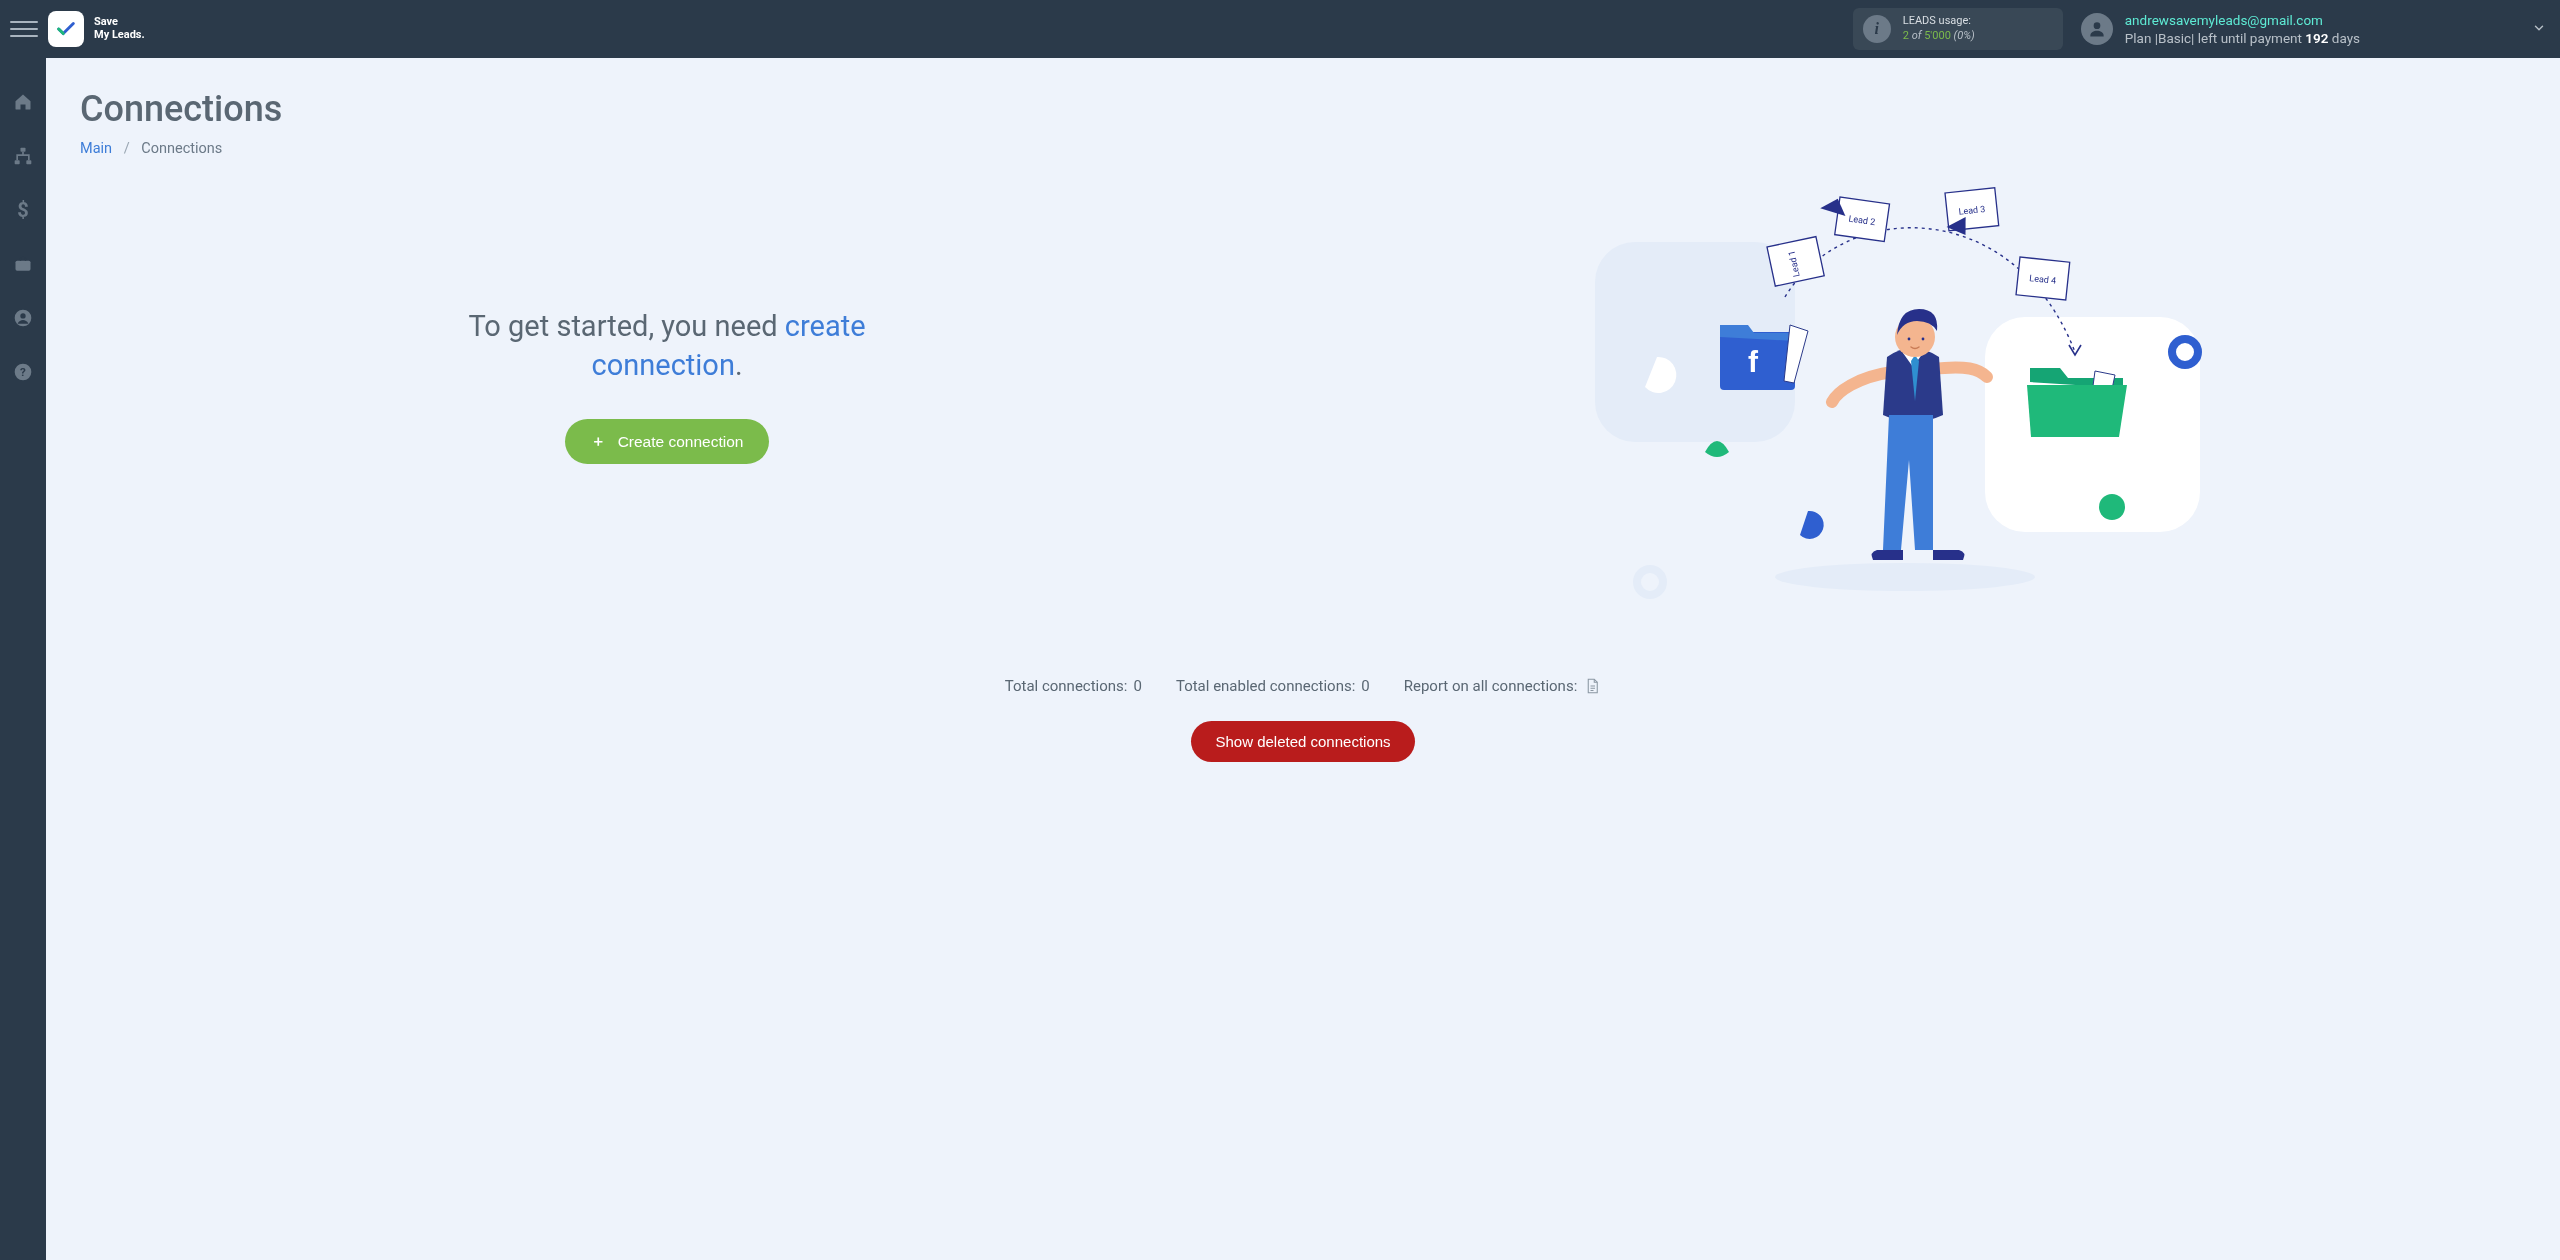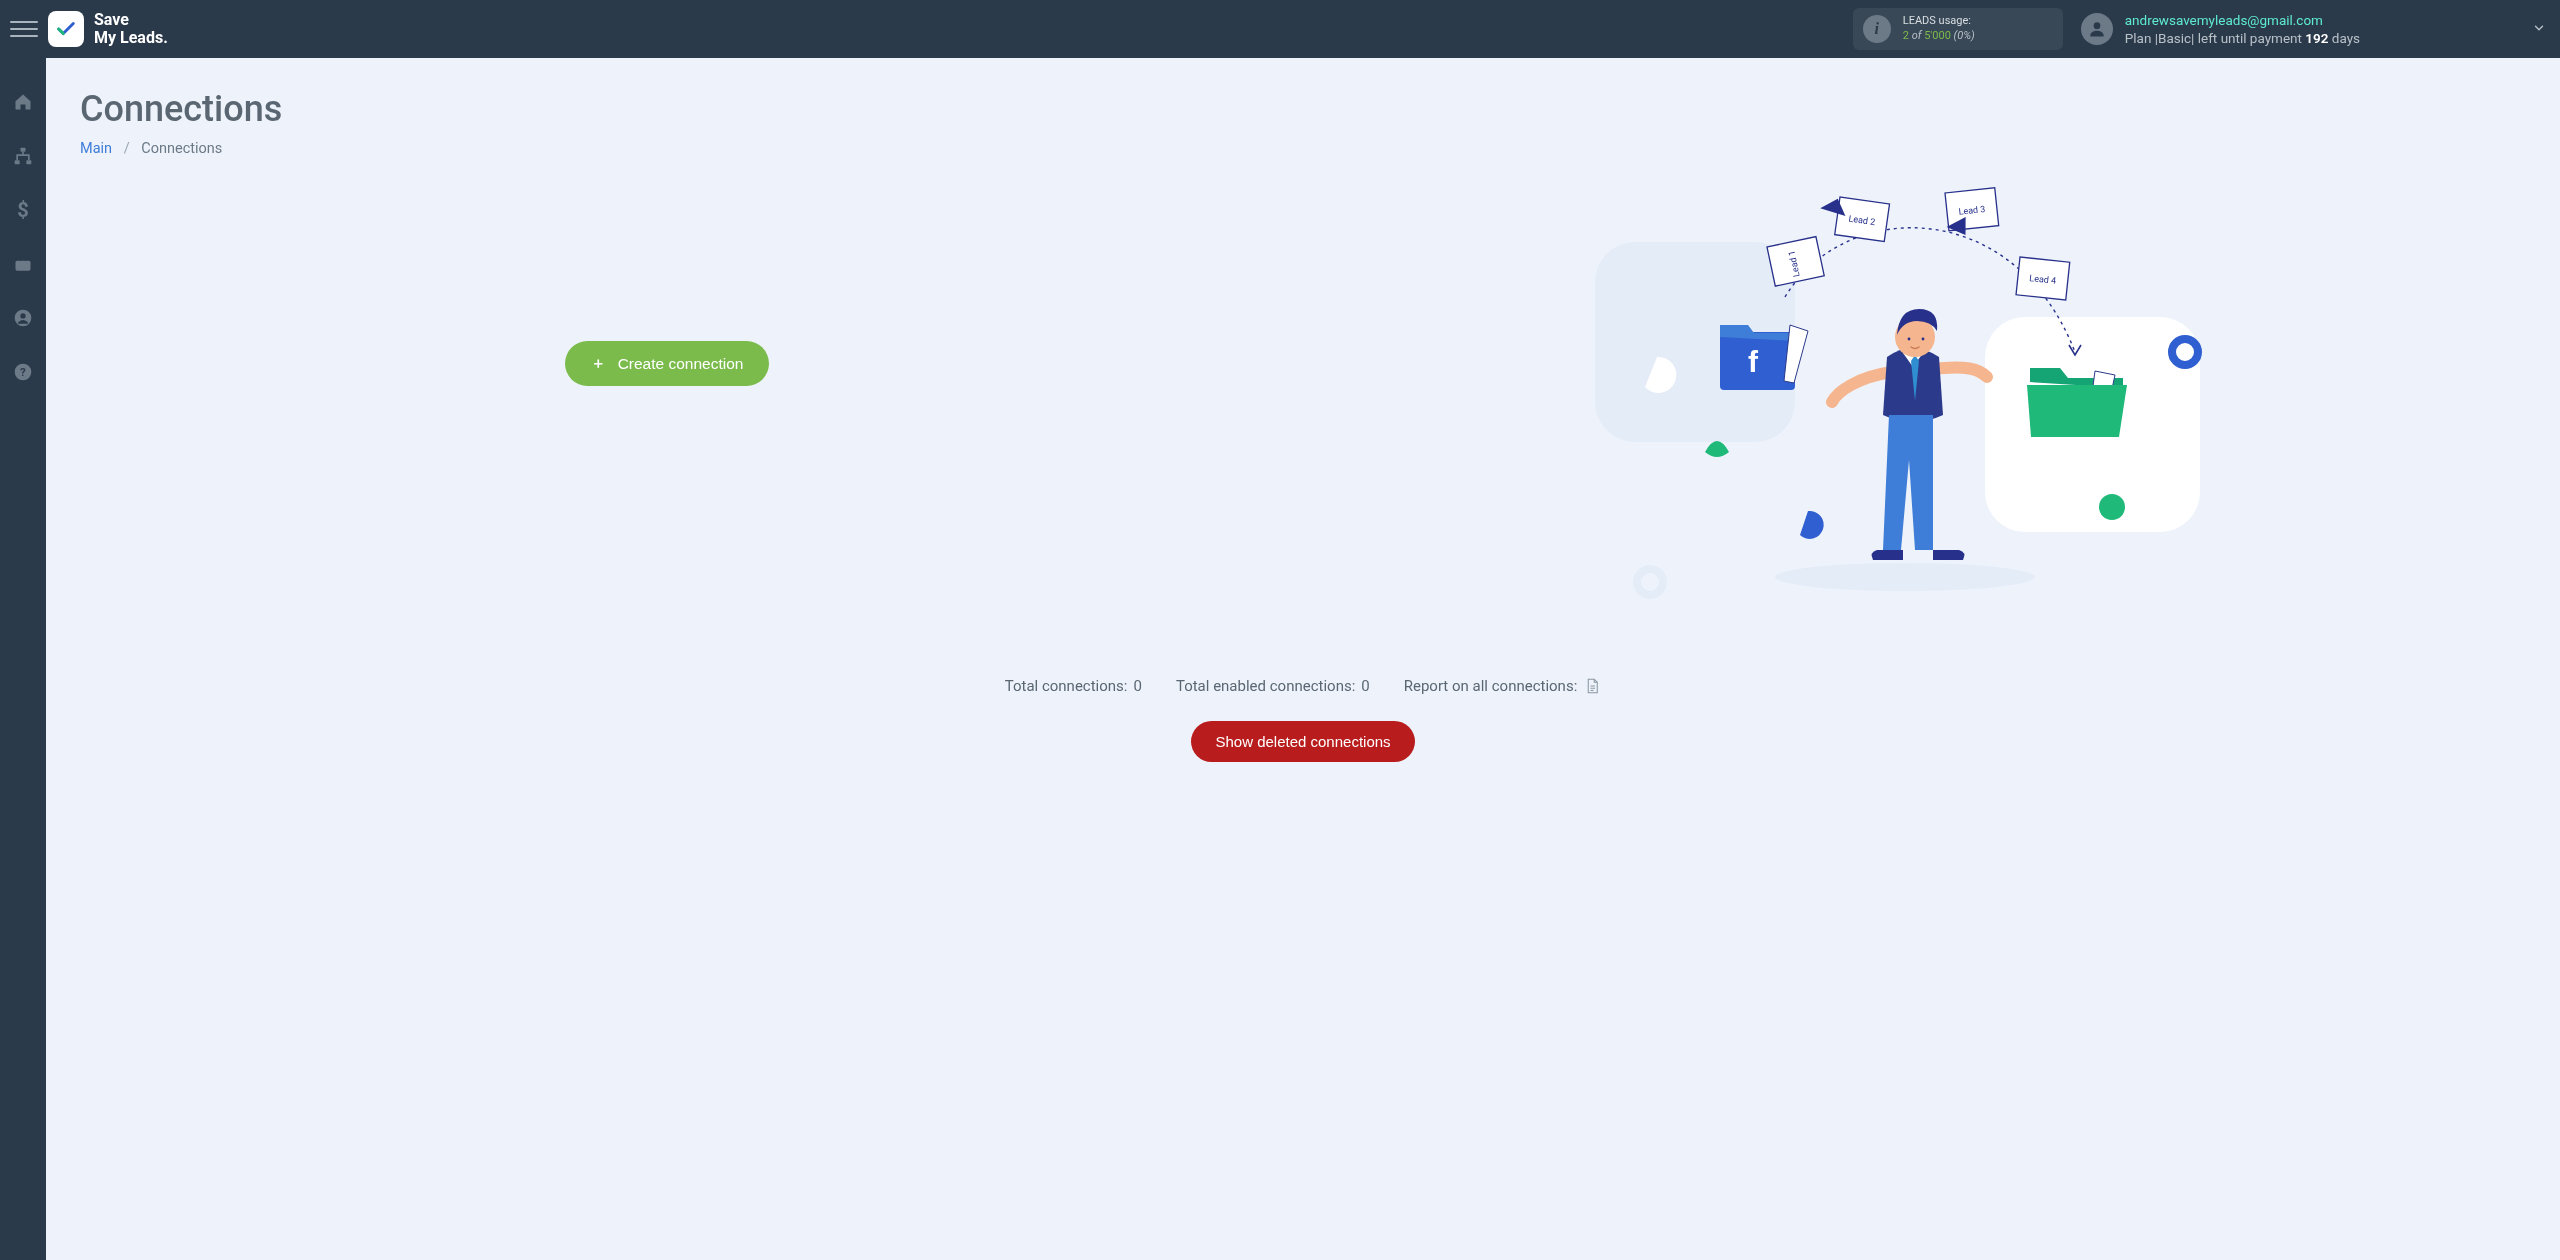--- a/index.html
+++ b/index.html
@@ -14,21 +14,21 @@
   padding: 0 14px 0 10px;
   position: relative;
   color: #fff;
 }
 .hamburger { width: 28px; height: 28px; display: flex; flex-direction: column; justify-content: center; gap: 5px; cursor: pointer; margin-right: 10px; }
 .hamburger span { display: block; height: 2px; background: #a9b4bf; border-radius: 1px; }
 
 .logo-box { width: 36px; height: 36px; background: #fff; border-radius: 8px; display: flex; align-items: center; justify-content: center; margin-right: 10px; }
 .logo-box svg { width: 22px; height: 22px; }
 
-.brand { font-weight: 700; font-size: 16px; line-height: 1.15; color: #fff; }
+.brand { font-weight: 700; font-size: 11px; line-height: 1.15; color: #fff; }
 
 .header-right { margin-left: auto; display: flex; align-items: center; gap: 18px; }
 
 .usage-box {
   background: #394856;
   border-radius: 6px;
   padding: 6px 20px 6px 10px;
   display: flex;
   align-items: center;
   gap: 12px;
@@ -202,20 +202,23 @@
   <div class="main">
     <h1 class="page-title">Connections</h1>
     <div class="breadcrumb">
       <a href="#">Main</a>
       <span class="sep">/</span>
       <span>Connections</span>
     </div>
 
     <div class="cta-row">
       <div class="cta-left">
+        <div class="cta-msg">
+          <span>To get started, you need </span><span class="link">create connection</span><span>.</span>
+        </div>
         <button class="btn-create">
           <span class="plus">＋</span>
           <span>Create connection</span>
         </button>
       </div>
 
       <div class="illus">
         <svg viewBox="0 0 640 420">
 
           <rect x="10" y="55" width="200" height="200" rx="40" fill="#e4ecf8"></rect>

